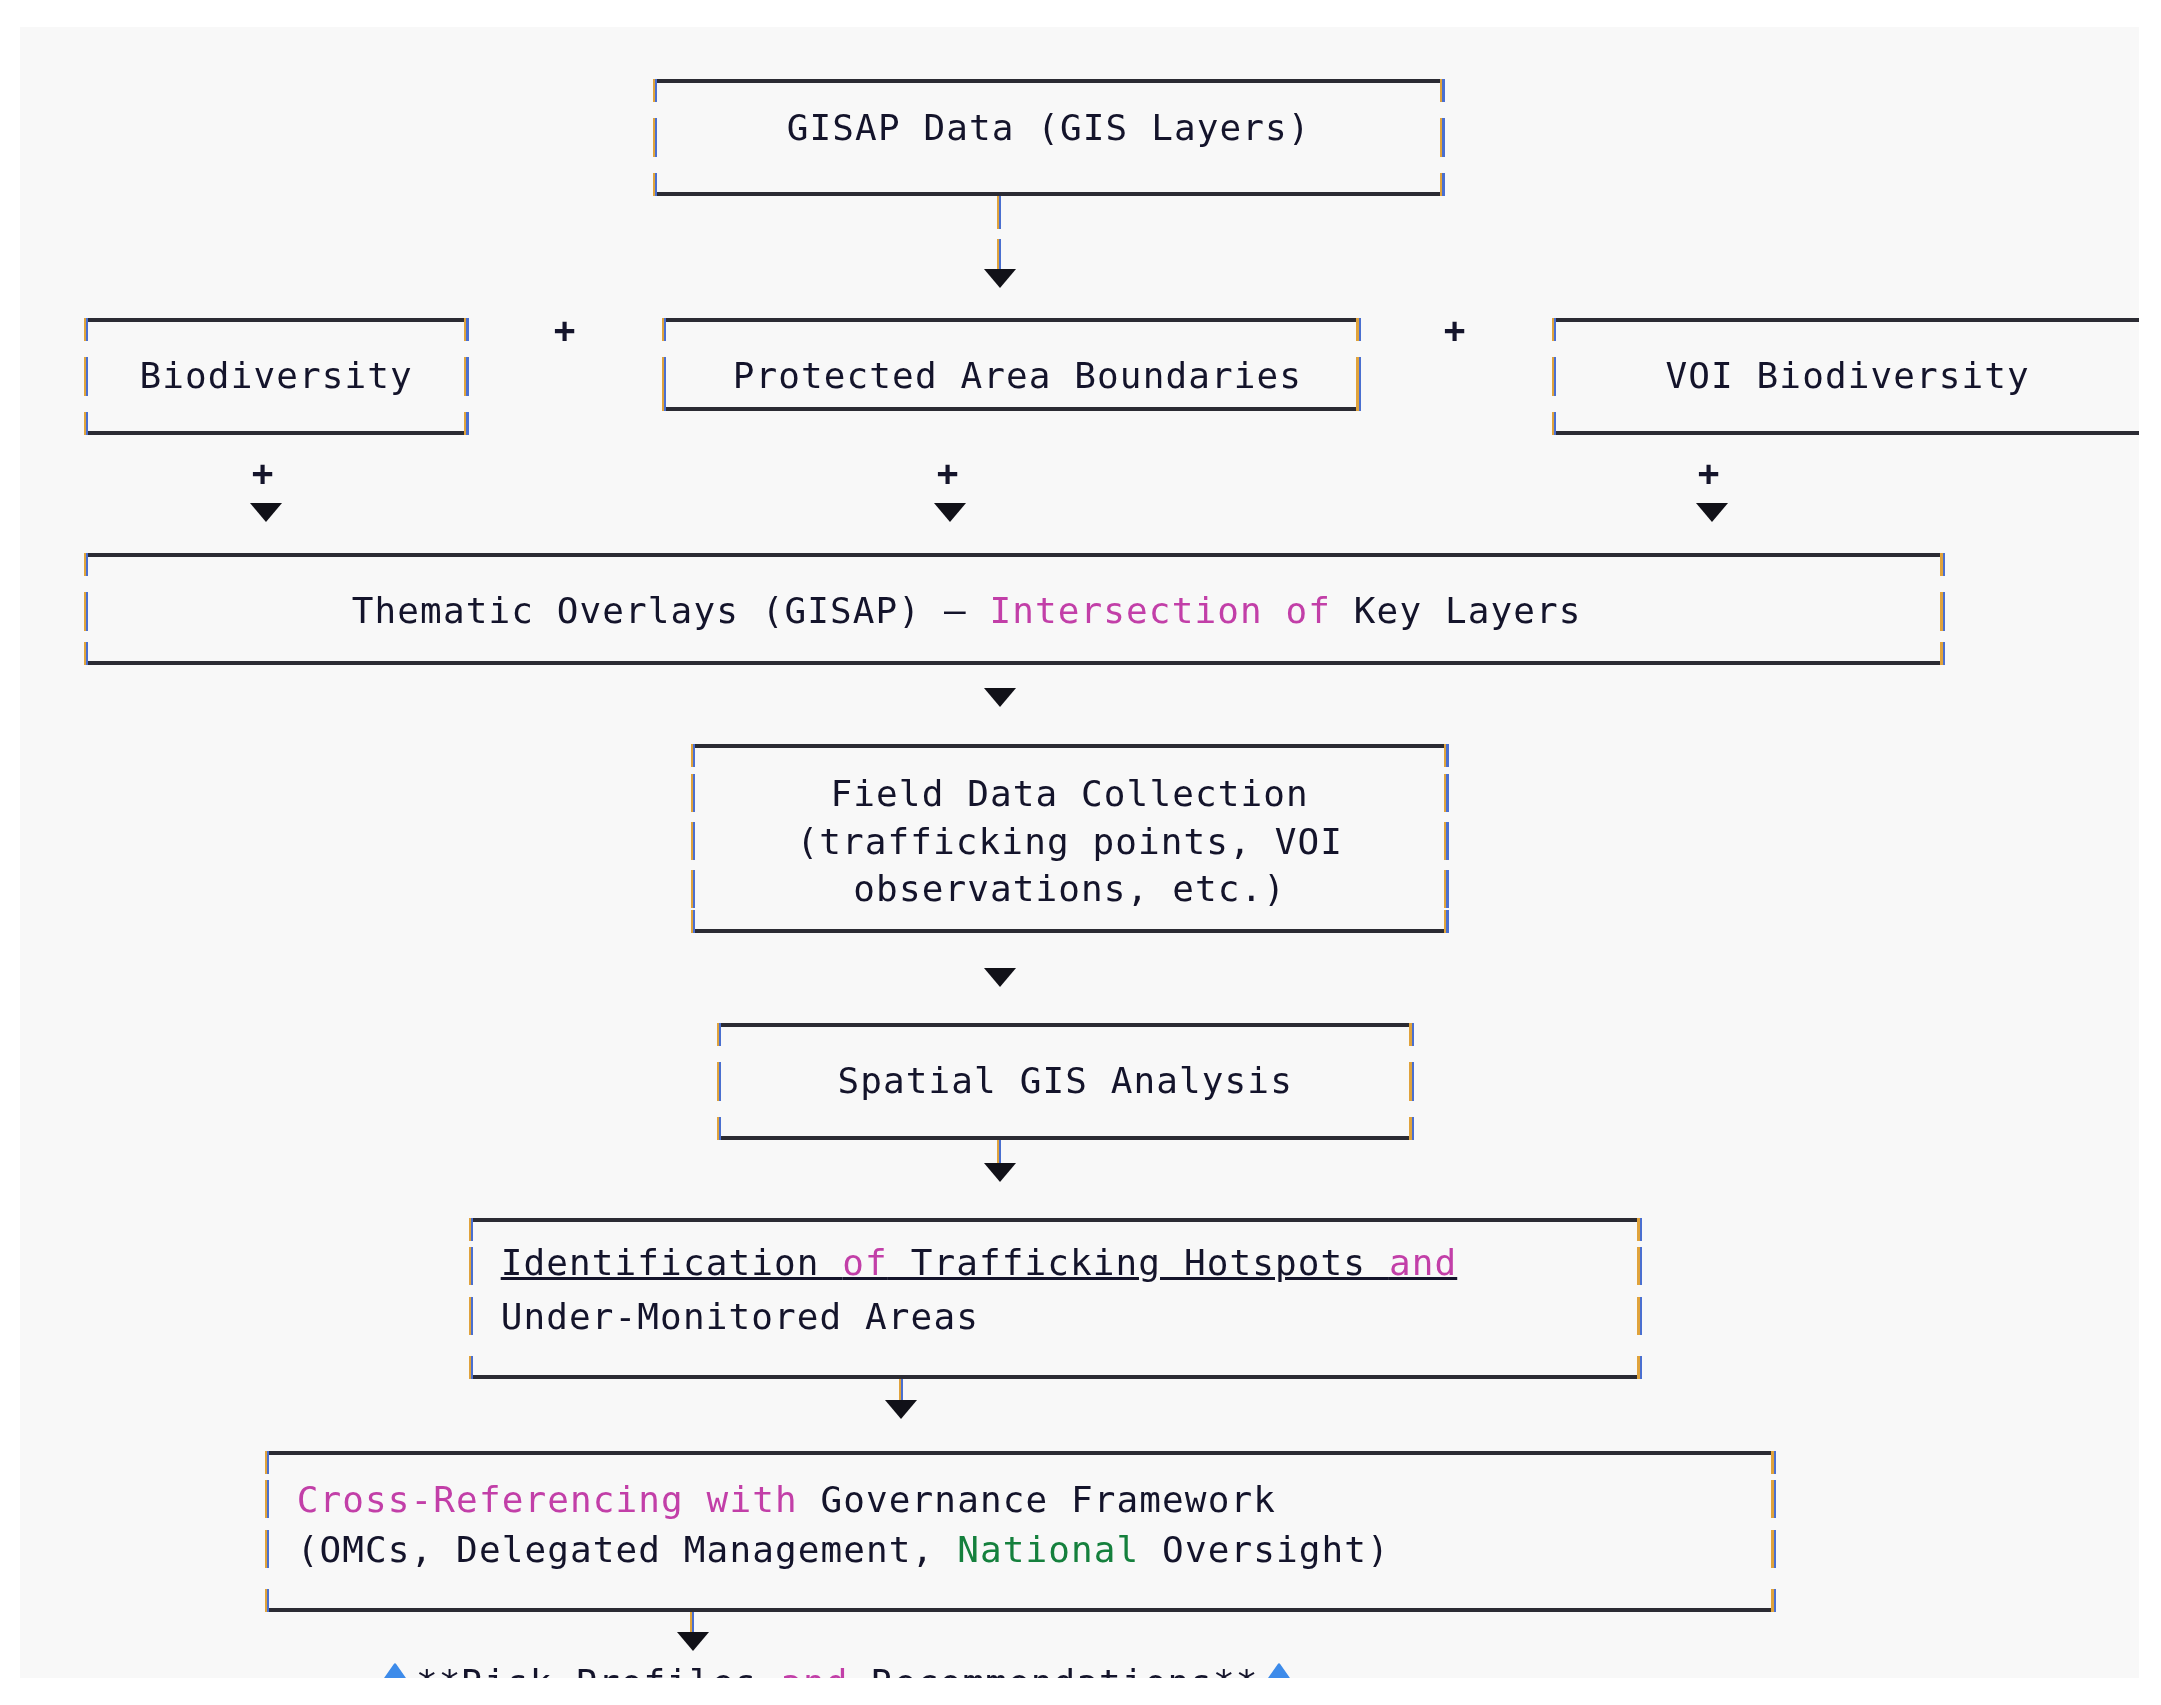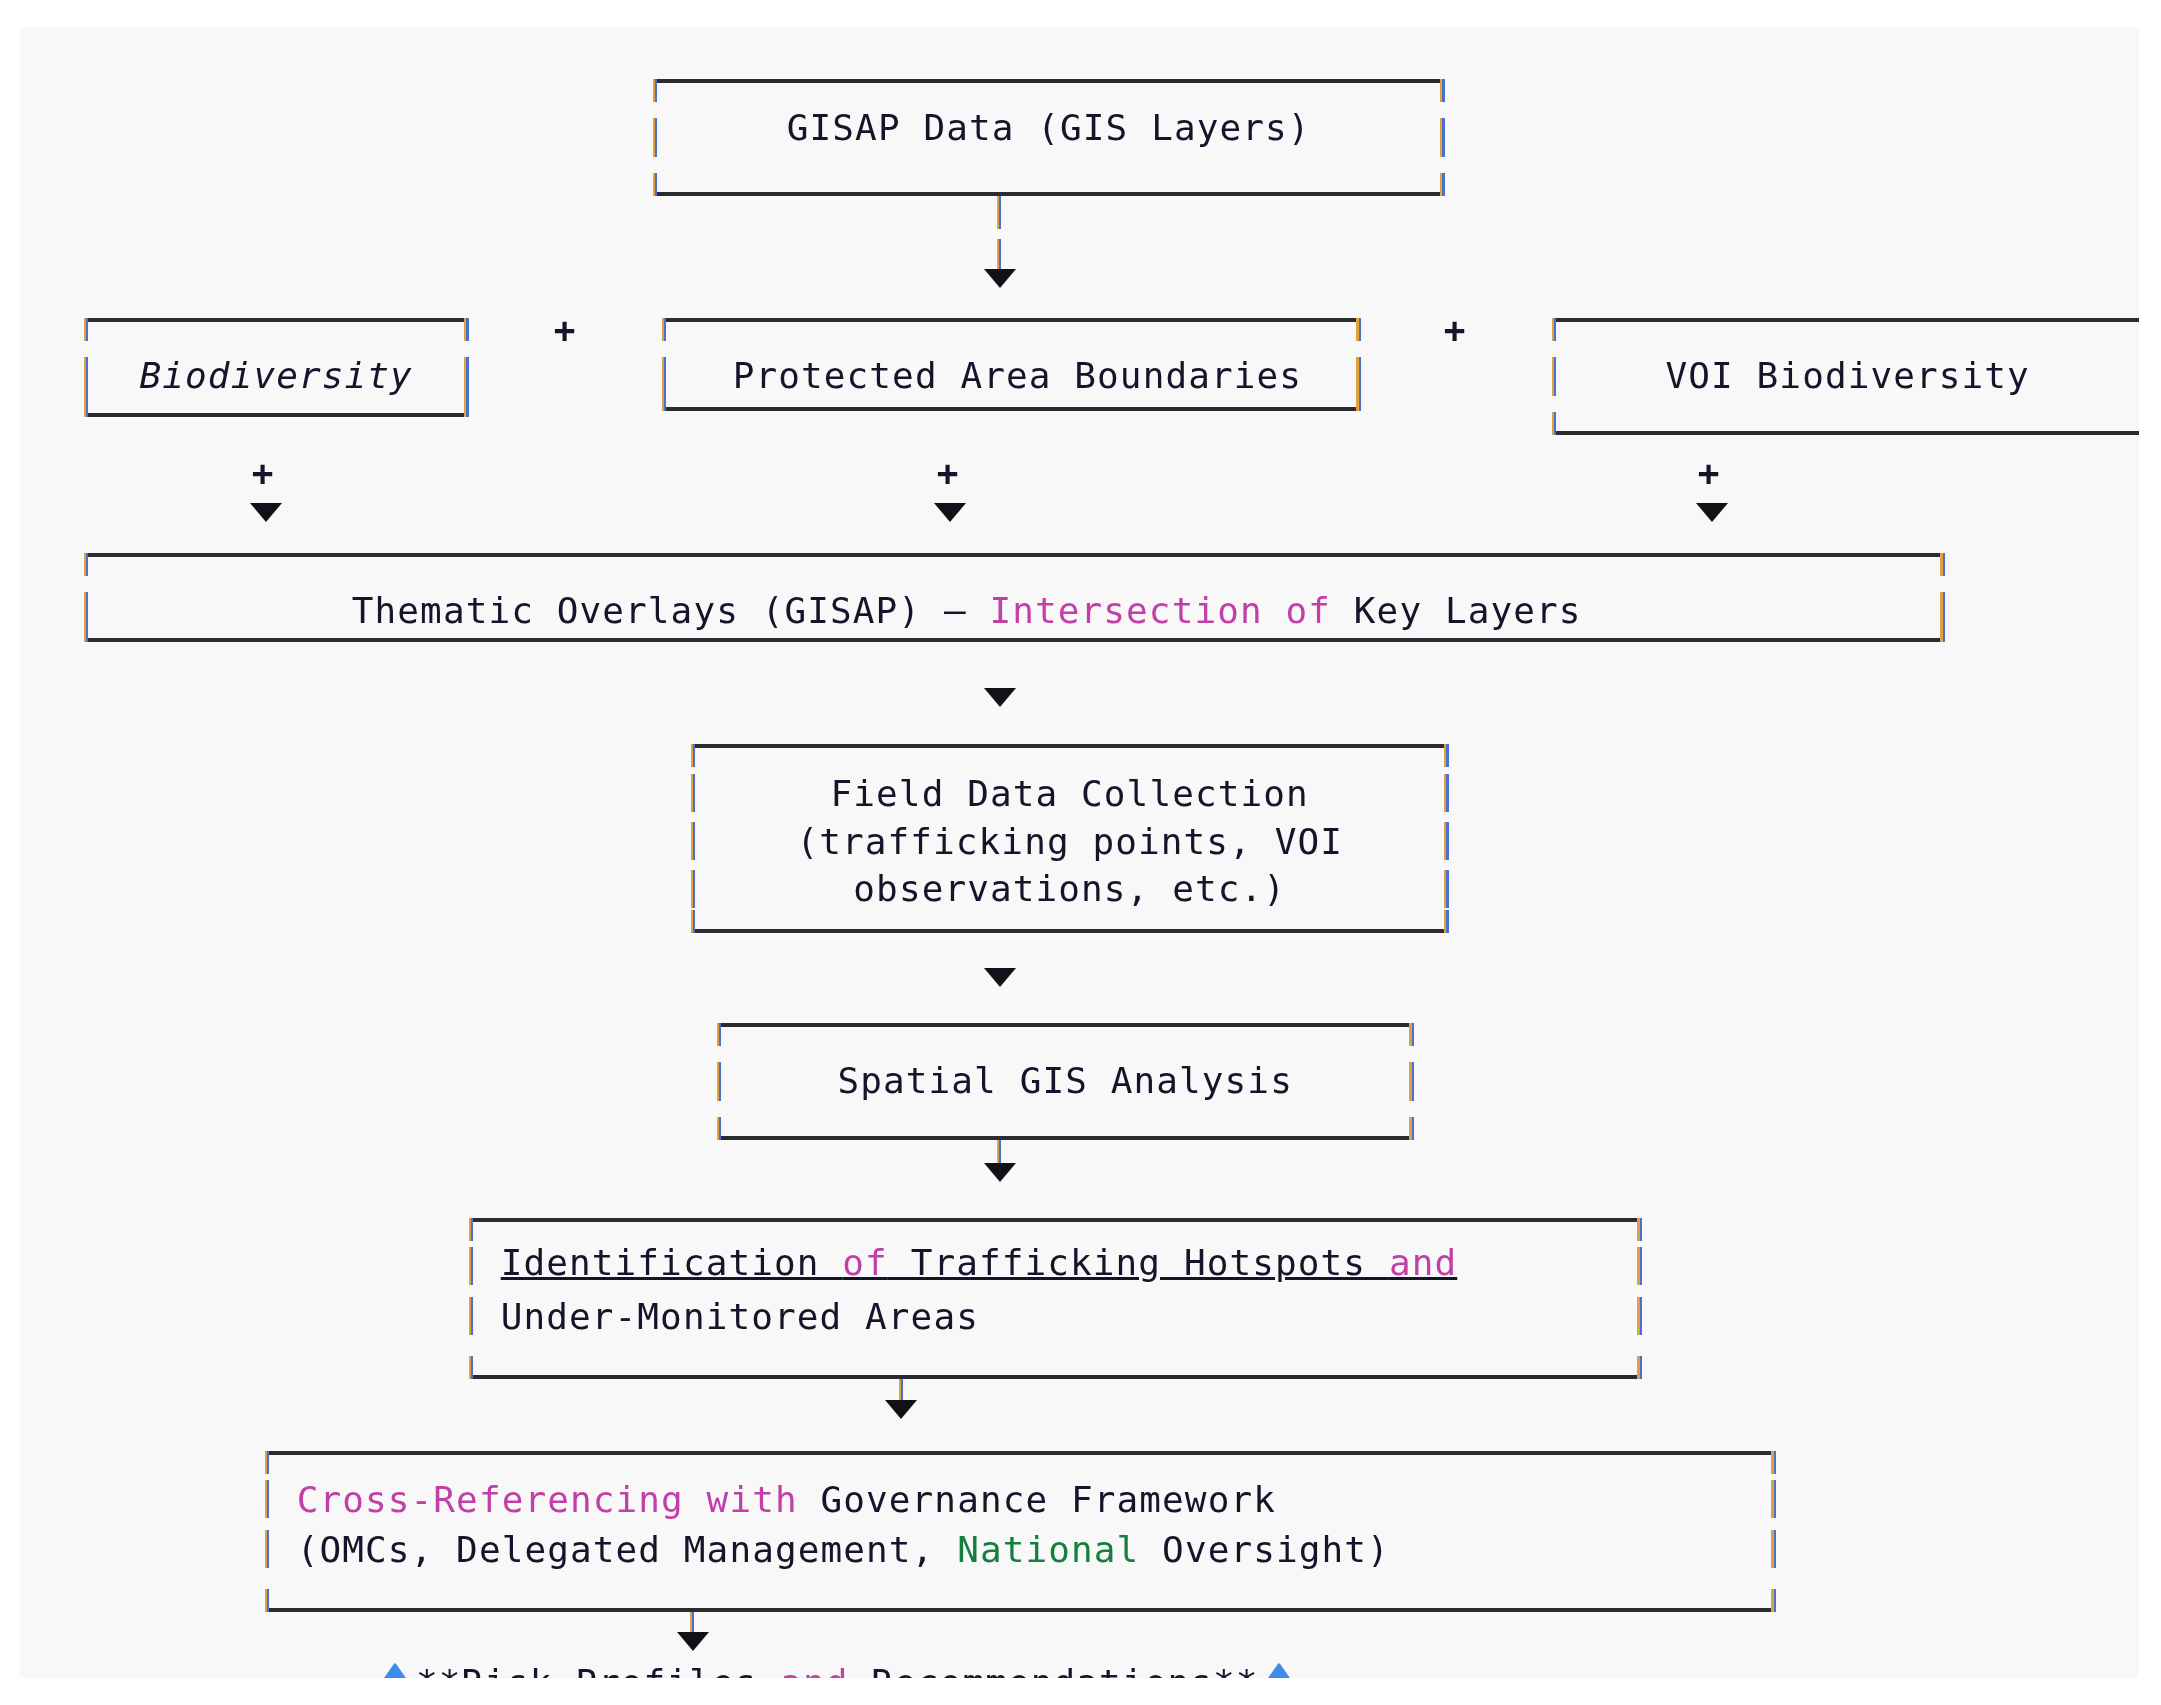--- a/index.html
+++ b/index.html
@@ -133,21 +133,21 @@
     <div class="pipe r c-br"></div>
     <div class="side-pipe l" style="top:39px;"></div>
     <div class="side-pipe r" style="top:39px;"></div>
     <div class="btext center" style="top:24px;">GISAP Data (GIS Layers)</div>
   </div>
 
   <div class="vline" style="left:977px; top:169px; width:4.5px; height:33px;"></div>
   <div class="vline" style="left:977px; top:212px; width:4.5px; height:44px;"></div>
   <div class="arrow" style="left:964px; top:242px;"></div>
 
-  <div class="box" style="left:64px; top:291px; width:385px; height:99px;font-style:italic;">
+  <div class="box" style="left:64px; top:291px; width:385px; height:117px;">
     <div class="rule top"></div>
     <div class="rule bottom"></div>
     <div class="pipe l c-tl"></div>
     <div class="pipe r c-tr"></div>
     <div class="pipe l c-bl"></div>
     <div class="pipe r c-br"></div>
     <div class="side-pipe l" style="top:39px;"></div>
     <div class="side-pipe r" style="top:39px;"></div>
     <div class="btext center" style="top:33px;">Biodiversity</div>
   </div>
@@ -182,21 +182,21 @@
 
   <div class="plus" style="left:232px; top:429px;">+</div>
   <div class="arrow" style="left:230px; top:476px;"></div>
 
   <div class="plus" style="left:917px; top:429px;">+</div>
   <div class="arrow" style="left:914px; top:476px;"></div>
 
   <div class="plus" style="left:1678px; top:429px;">+</div>
   <div class="arrow" style="left:1676px; top:476px;"></div>
 
-  <div class="box" style="left:64px; top:526px; width:1861px; height:89px;">
+  <div class="box" style="left:64px; top:526px; width:1861px; height:112px;">
     <div class="rule top"></div>
     <div class="rule bottom"></div>
     <div class="pipe l c-tl"></div>
     <div class="pipe r c-tr"></div>
     <div class="pipe l c-bl"></div>
     <div class="pipe r c-br"></div>
     <div class="side-pipe l" style="top:39px;"></div>
     <div class="side-pipe r" style="top:39px;"></div>
     <div class="btext center" style="top:33px; left:26px; right:121px;"><span>Thematic Overlays (GISAP) — </span><span class="kw">Intersection of</span><span> Key Layers</span></div>
   </div>

